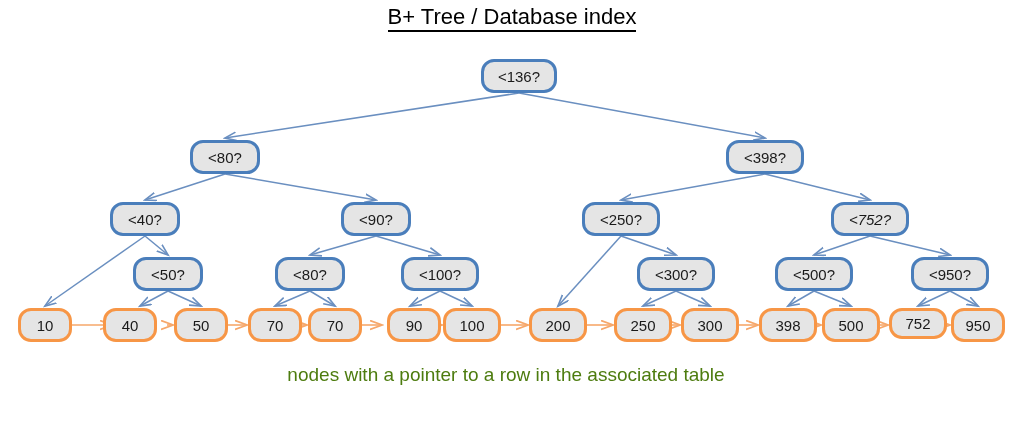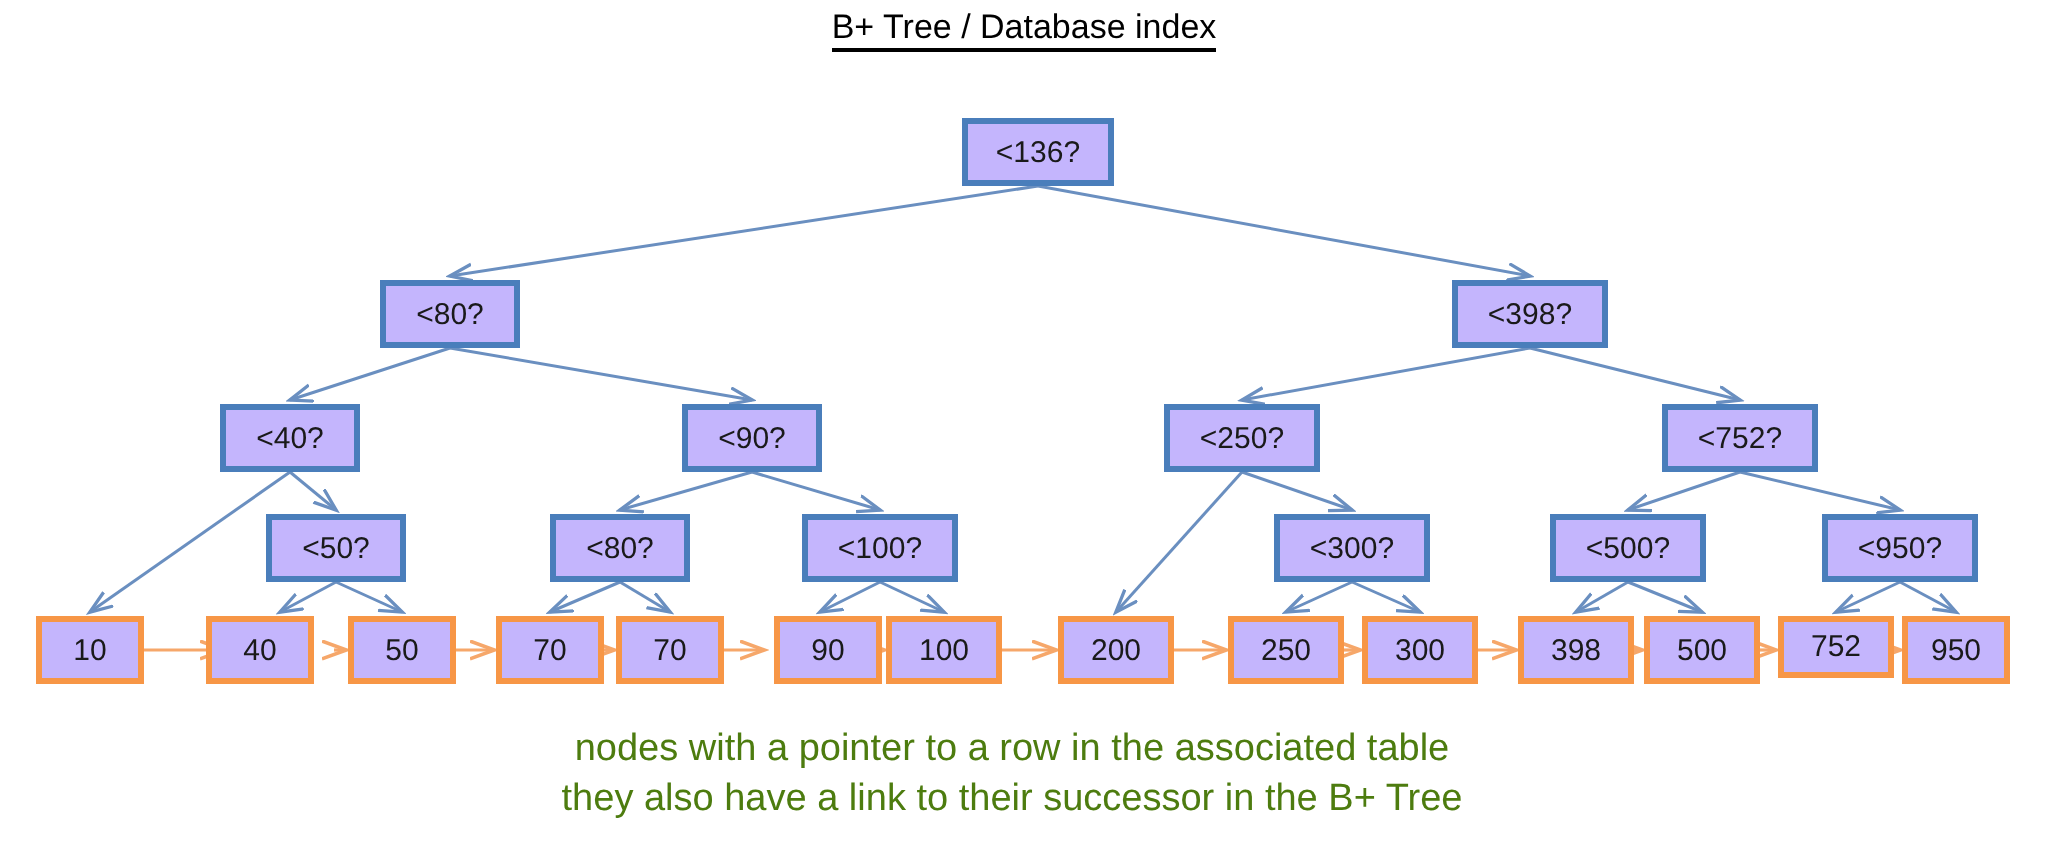--- a/index.html
+++ b/index.html
@@ -20,37 +20,38 @@
     left: 0; top: 0;
     width: 1024px;
     height: 424px;
   }
   .title-text {
     position: absolute;
     left: 0;
     top: 4px;
     width: 1024px;
     text-align: center;
-    font-size: 17px;
+    font-size: 22px;
     color: #000000;
     font-family: "Liberation Sans", sans-serif;
   }
   .title-text span {
     border-bottom: 2px solid #000000;
     padding-bottom: 1px;
   }
   .node {
     position: absolute;
     box-sizing: border-box;
     display: flex;
     align-items: center;
     justify-content: center;
-    background: #c4b5fd;
+    background: #e5e5e5;
     font-family: "Liberation Sans", sans-serif;
     white-space: nowrap;
+    border-radius: 13px;
   }
   .decision-node {
     border: 3px solid #4A7EBB;
     color: #1a1a1a;
     font-size: 15px;
   }
   .leaf-node {
     border: 3px solid #F79646;
     color: #1a1a1a;
     font-size: 15px;
@@ -159,21 +160,21 @@
       </div>
       <div class="node decision-node" style="left: 110px; top: 202px; width: 70px; height: 34px;">
         <span>&lt;40?</span>
       </div>
       <div class="node decision-node" style="left: 341px; top: 202px; width: 70px; height: 34px;">
         <span>&lt;90?</span>
       </div>
       <div class="node decision-node" style="left: 582px; top: 202px; width: 78px; height: 34px;">
         <span>&lt;250?</span>
       </div>
-      <div class="node decision-node" style="left: 831px; top: 202px; width: 78px; height: 34px;">
+      <div class="node decision-node" style="left: 831px; top: 202px; width: 78px; height: 34px; font-style: italic;">
         <span>&lt;752?</span>
       </div>
       <div class="node decision-node" style="left: 133px; top: 257px; width: 70px; height: 34px;">
         <span>&lt;50?</span>
       </div>
       <div class="node decision-node" style="left: 275px; top: 257px; width: 70px; height: 34px;">
         <span>&lt;80?</span>
       </div>
       <div class="node decision-node" style="left: 401px; top: 257px; width: 78px; height: 34px;">
         <span>&lt;100?</span>
@@ -227,16 +228,15 @@
         <span>752</span>
       </div>
       <div class="node leaf-node" style="left: 951px; top: 308px; width: 54px; height: 34px;">
         <span>950</span>
       </div>
     </div>
 
 
   <div class="caption" id="caption-block" style="top: 362px;">
     <span class="caption-line">nodes with a pointer to a row in the associated table</span>
-    <span class="caption-line">they also have a link to their successor in the B+ Tree</span>
   </div>
 
 </div>
 
 </body></html>

